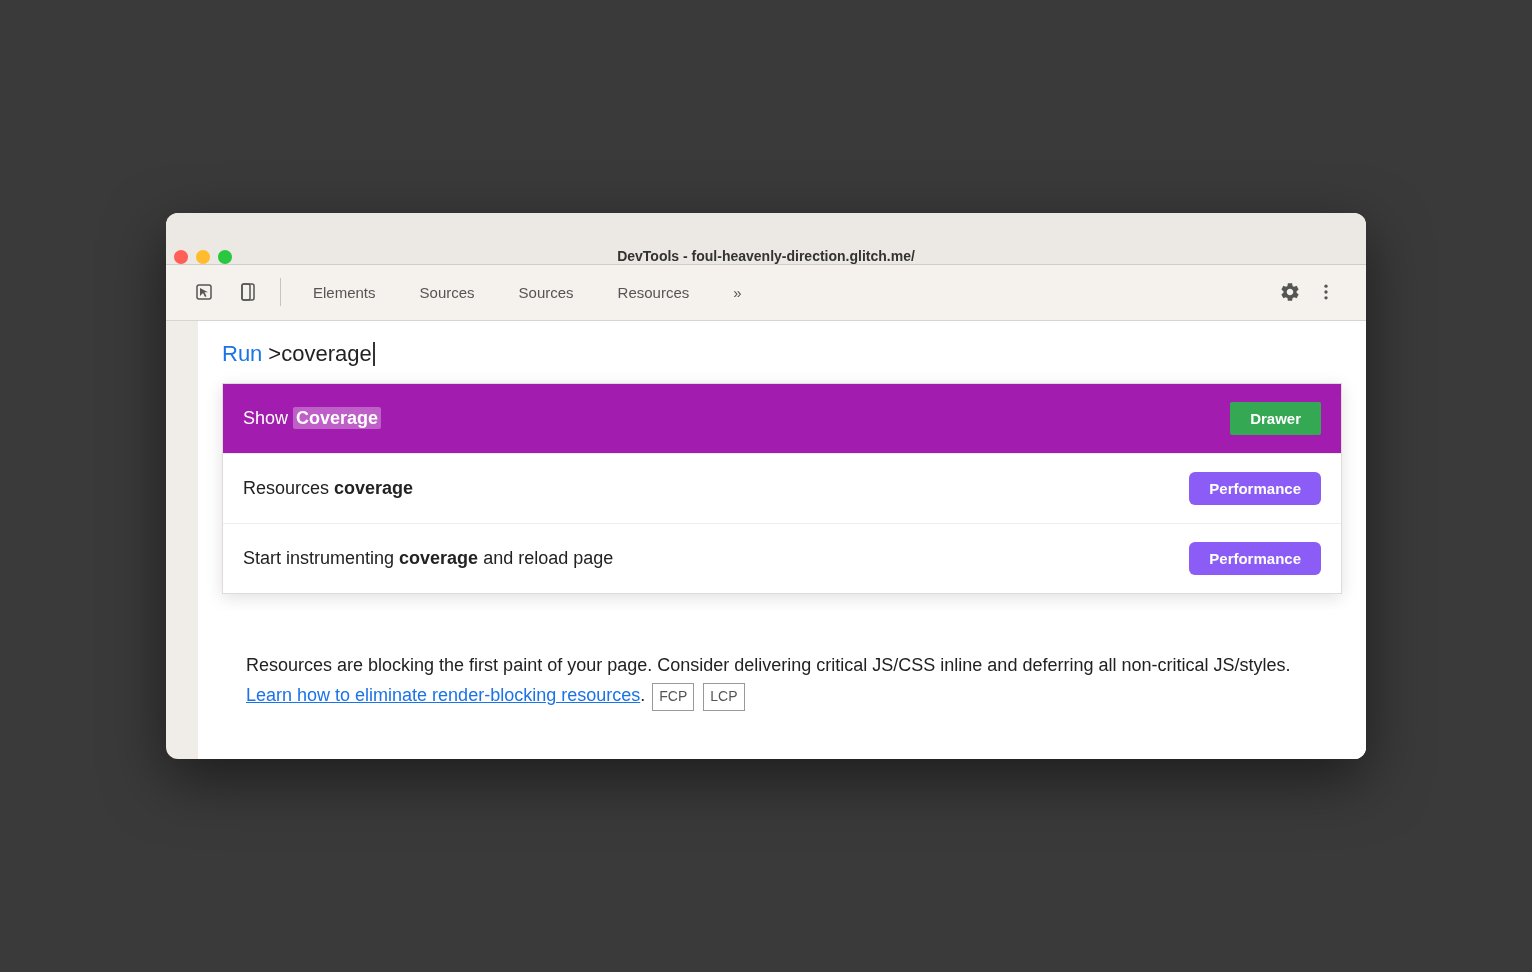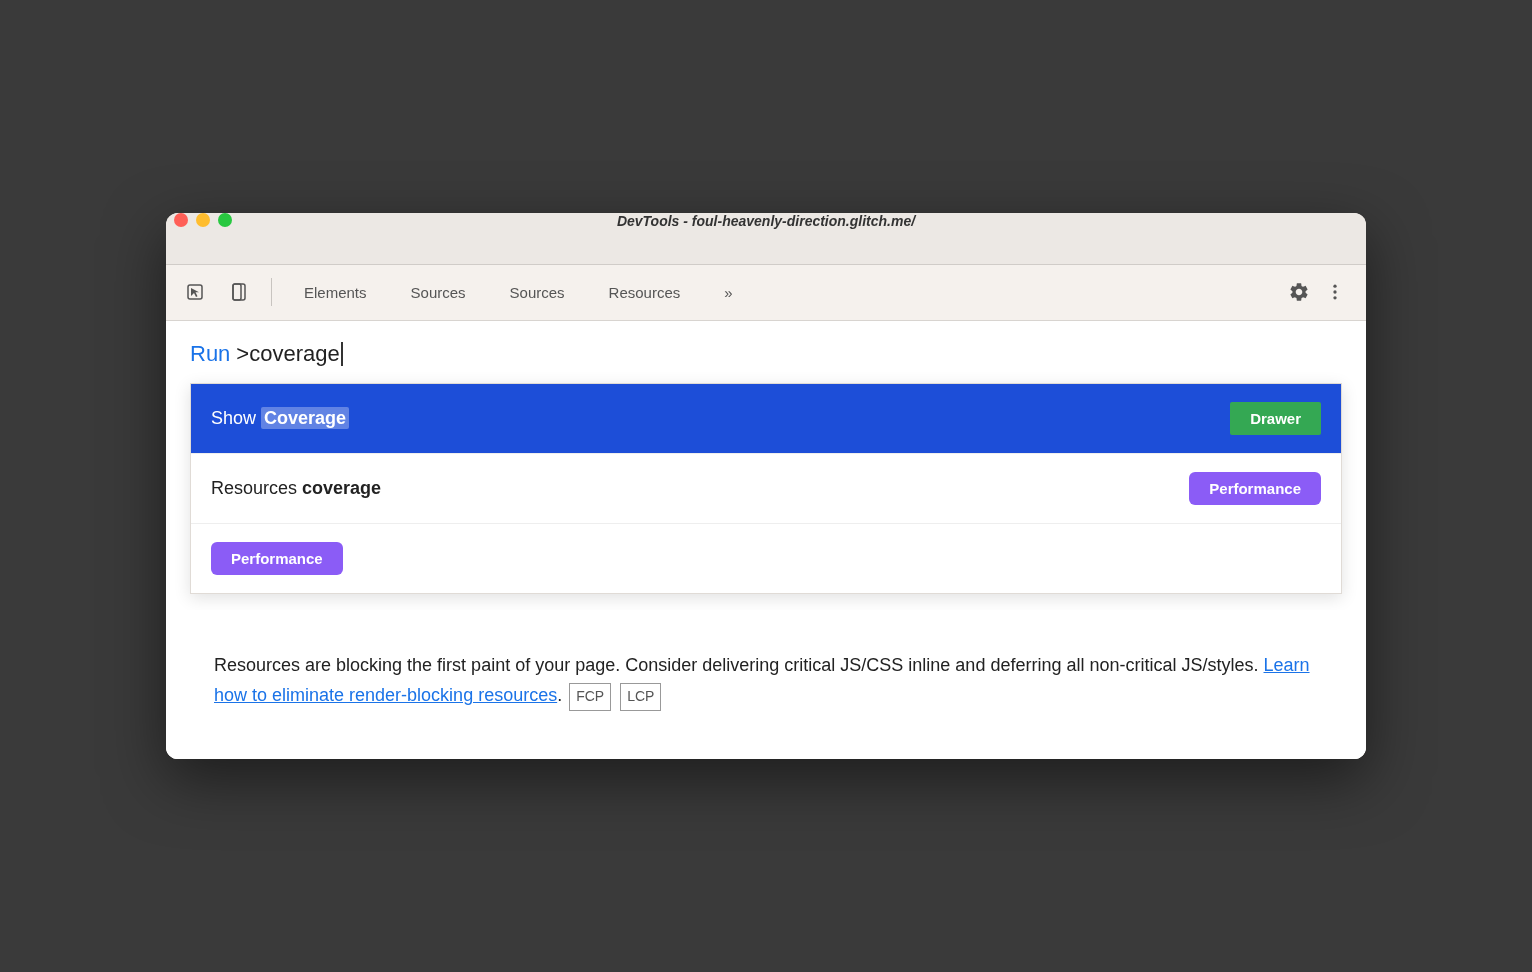--- a/index.html
+++ b/index.html
@@ -19,25 +19,24 @@
       border-radius: 12px;
       box-shadow: 0 20px 60px rgba(0,0,0,0.5);
       overflow: hidden;
     }
 
     
     .title-bar {
       background: #ece8e4;
       height: 52px;
       display: flex;
-      align-items: flex-start;
+      align-items: flex-end;
       padding: 0 8px;
       position: relative;
       border-bottom: 1px solid #d0ccc8;
-      font-style: italic;
     }
 
     .traffic-lights {
       display: flex;
       gap: 8px;
       align-items: center;
     }
 
     .traffic-light {
       width: 14px;
@@ -56,21 +55,21 @@
       font-weight: 600;
       color: #333;
     }
 
     
     .devtools-bar {
       background: #f5f1ed;
       height: 56px;
       display: flex;
       align-items: center;
-      padding: 0 13px;
+      padding: 0 22px;
       border-bottom: 1px solid #d8d4d0;
       gap: 12px;
     }
 
     .devtools-icon-btn {
       width: 32px;
       height: 32px;
       display: flex;
       align-items: center;
       justify-content: center;
@@ -115,20 +114,21 @@
       color: #555;
       font-size: 18px;
       border-radius: 4px;
     }
 
     
     .main-content {
       background: #ffffff;
       padding: 0;
       position: relative;
+      margin-left: 32px;
     }
 
     
     .command-palette {
       background: white;
       padding: 20px 24px 0 24px;
     }
 
     .search-bar {
       display: flex;
@@ -169,21 +169,21 @@
       display: flex;
       align-items: center;
       justify-content: space-between;
       padding: 18px 20px;
       border-bottom: 1px solid #eee;
       cursor: pointer;
     }
     .dropdown-item:last-child { border-bottom: none; }
 
     .dropdown-item.selected {
-      background: #1d4ed8;
+      background: #a21caf;
     }
 
     .dropdown-item-text {
       font-size: 18px;
       color: #222;
     }
     .dropdown-item.selected .dropdown-item-text {
       color: white;
     }
 
@@ -313,20 +313,23 @@
         </div>
 
         <div class="dropdown-item">
           <div class="dropdown-item-text">
             <span>Resources </span><span class="item-bold">coverage</span>
           </div>
           <div class="badge-performance">Performance</div>
         </div>
 
         <div class="dropdown-item">
+          <div class="dropdown-item-text">
+            <span>Start instrumenting </span><span class="item-bold">coverage</span><span> and reload page</span>
+          </div>
           <div class="badge-performance">Performance</div>
         </div>
 
       </div>
     </div>
 
     <div class="body-section">
       <p class="body-text">
         <span>Resources are blocking the first paint of your page. Consider delivering critical JS/CSS inline and deferring all non-critical JS/styles. </span><a class="body-link">Learn how to eliminate render-blocking resources</a><span>.</span>
         <span class="badge-label">FCP</span>

